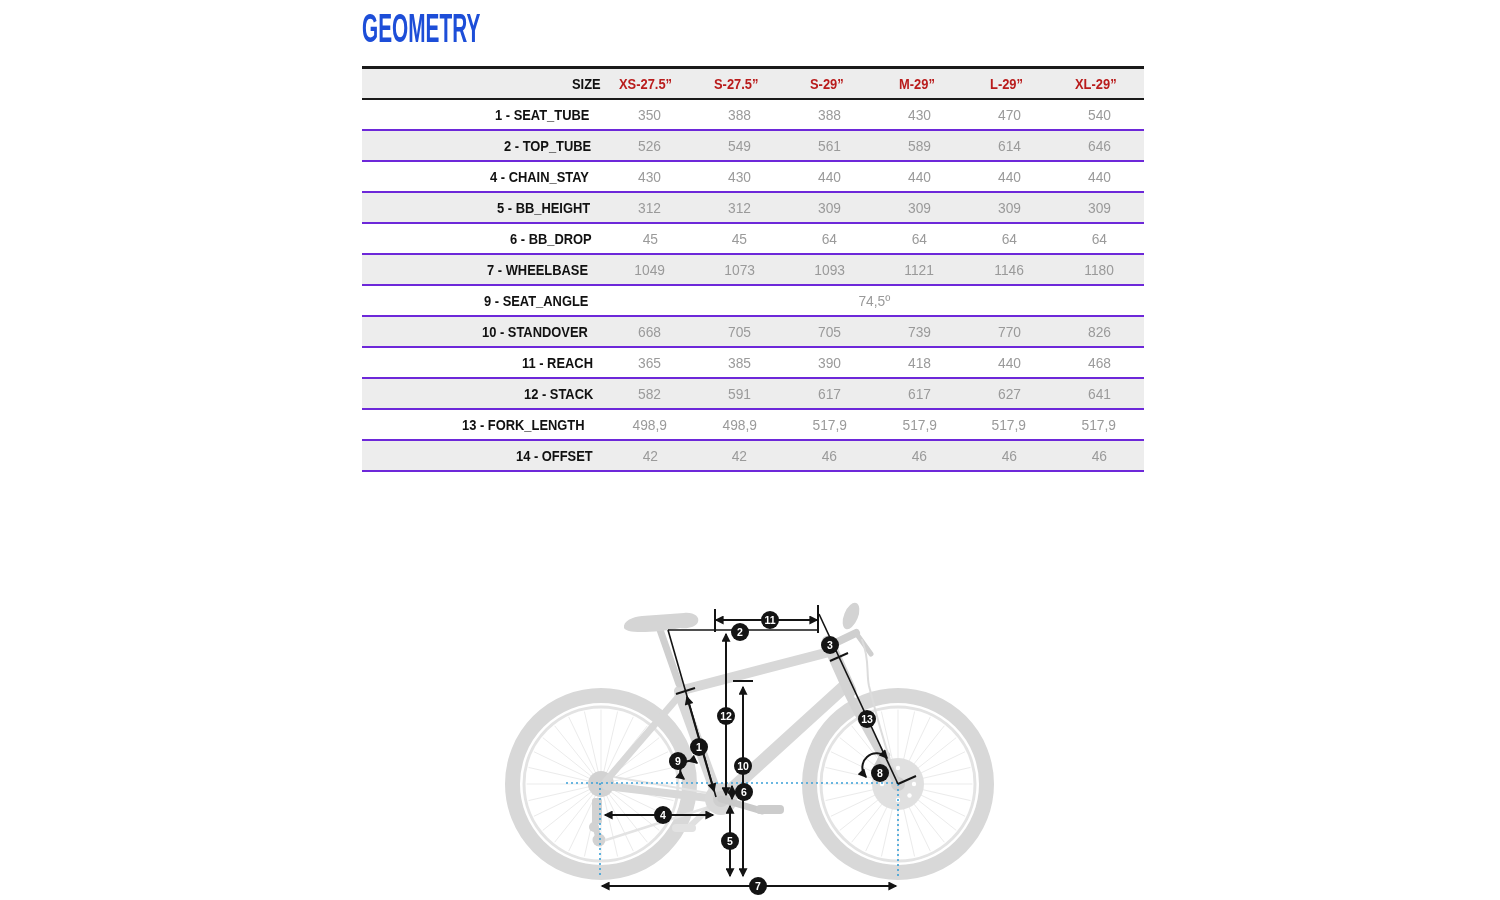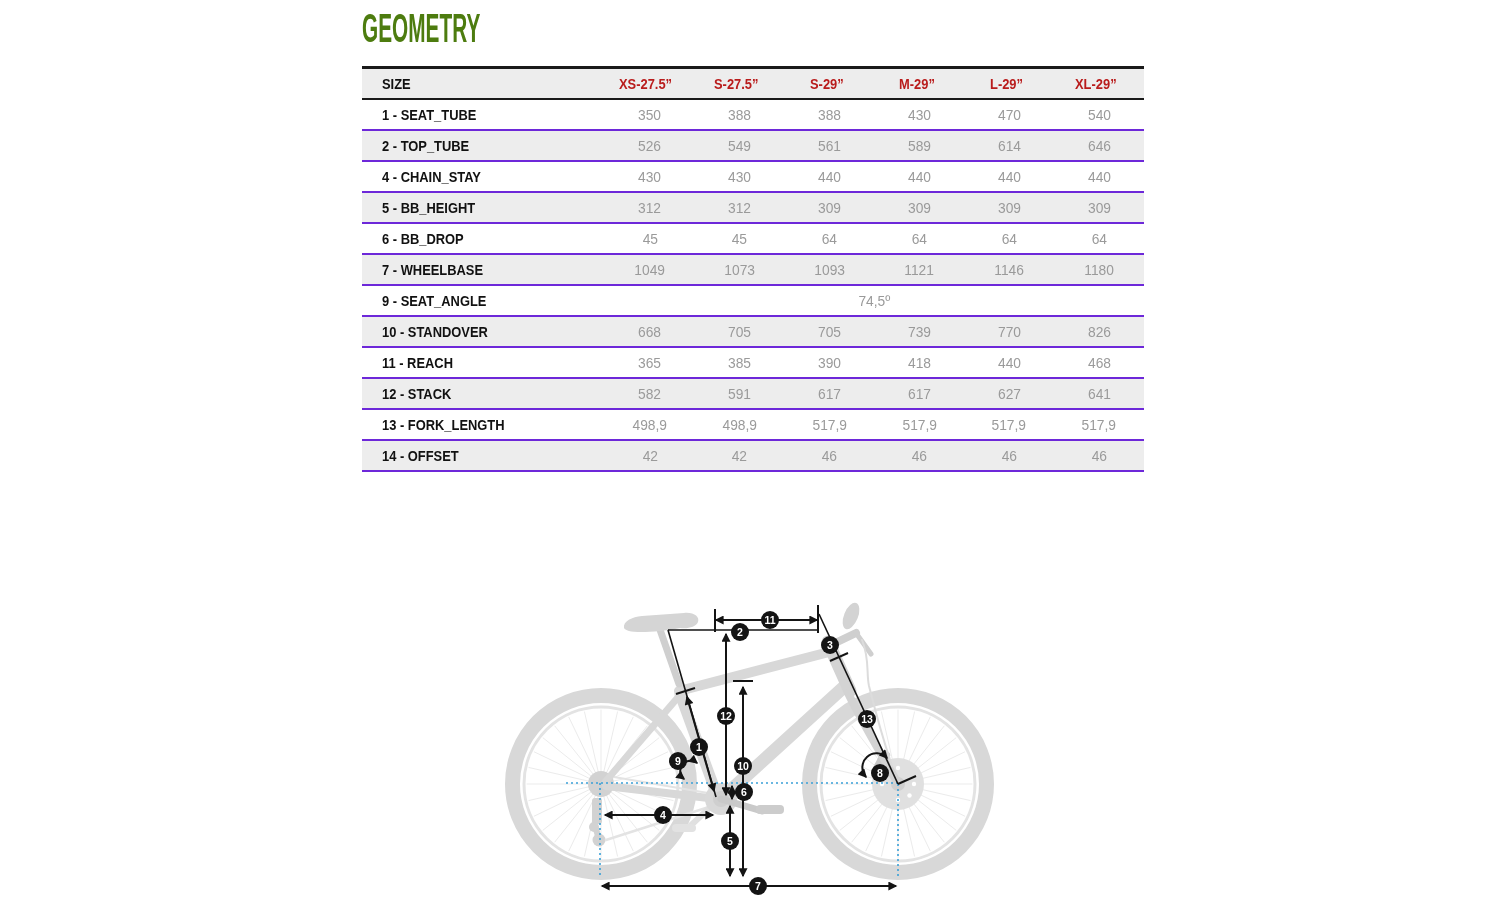--- a/index.html
+++ b/index.html
@@ -2,29 +2,29 @@
 <html><head>
 <meta charset="utf-8">
 <style>
   html,body{margin:0;padding:0;}
   body{
     width:1500px;height:900px;position:relative;overflow:hidden;
     background:#ffffff;font-family:"Liberation Sans",sans-serif;
   }
   .diagram-svg{position:absolute;left:0;top:0;}
   .content{position:absolute;left:362px;top:8px;width:782px;}
-  h1{margin:0 0 17px 0;font-size:40px;line-height:41px;color:#4d7c0f;font-weight:bold;white-space:nowrap;}
+  h1{margin:0 0 17px 0;font-size:40px;line-height:41px;color:#1d4ed8;font-weight:bold;white-space:nowrap;}
   h1 .squeeze{display:inline-block;transform:scaleX(0.52);transform-origin:0 50%;}
   table{border-collapse:collapse;width:100%;table-layout:fixed;}
   col.c-label{width:243px;}
   th,td{height:29px;padding:0;font-size:15px;vertical-align:middle;}
   thead tr{background:#ededed;border-top:3px solid #1a1a1a;border-bottom:2px solid #1a1a1a;}
   tbody tr{border-bottom:2px solid #6d28d9;}
   tbody tr:nth-child(even){background:#ededed;}
-  .lab{text-align:left;padding-left:20px;font-weight:bold;color:#111;white-space:nowrap;}
+  .lab{text-align:right;padding-left:20px;font-weight:bold;color:#111;white-space:nowrap;}
   .cl{display:inline-block;transform:scaleX(0.86);transform-origin:0 50%;}
   .val{text-align:center;color:#9a9a9a;}
   thead .val{color:#b91c1c;font-weight:bold;}
   .cv{display:inline-block;transform:scaleX(0.92);}
   
   .bike{stroke-linecap:round;}
   .guides line{stroke:#3aa0d8;stroke-width:1.6;stroke-dasharray:2 3;}
   .dims line,.dims path{stroke:#141414;fill:none;}
   .thin{stroke-width:1.6;}
   .dim{stroke-width:2;}

